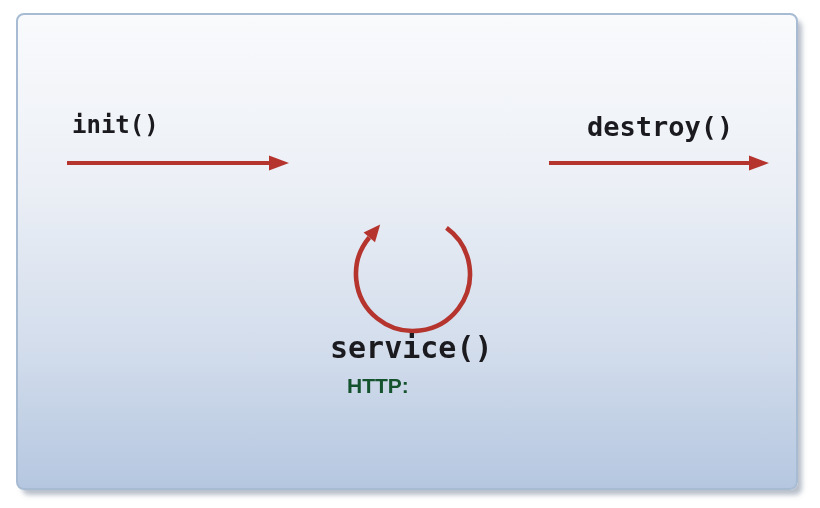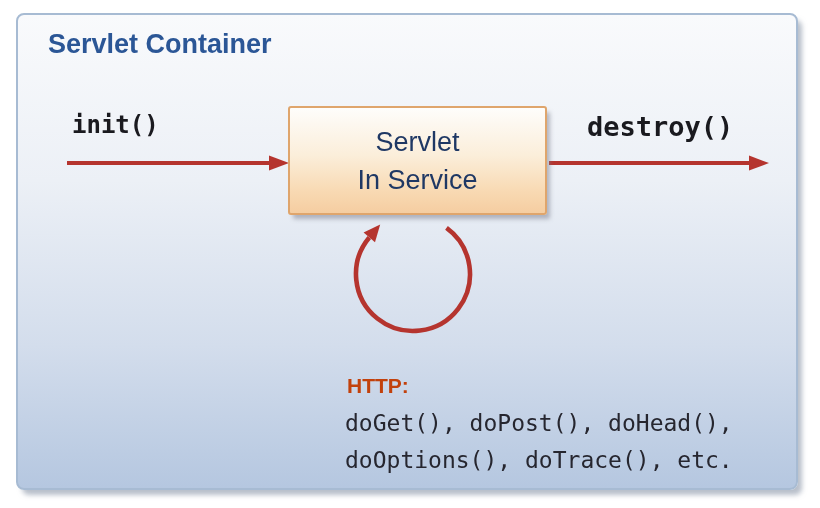--- a/index.html
+++ b/index.html
@@ -69,21 +69,21 @@
     font-size:27px;
     line-height:38px;
     color:var(--node_text);
     white-space:nowrap;
   }
   .http-heading{
     position:absolute;
     left:347px;top:374px;
     font-size:21px;
     font-weight:bold;
-    color:#c2410c;
+    color:#14532d;
     white-space:nowrap;
   }
   .code-line{
     position:absolute;
     font-family:"DejaVu Sans Mono", monospace;
     font-size:23px;
     color:#26262f;
     white-space:nowrap;
   }
   .code-line-1{left:345px;top:410px;}
@@ -95,39 +95,33 @@
     pointer-events:none;
   }
 </style>
 </head>
 <body>
 
 <div class="canvas">
 
   <div class="container-frame"></div>
 
-  <div class="title">Servlet Container</div>
 
   <svg class="arrow-layer" viewBox="0 0 820 508">
 
     <line x1="67" y1="163" x2="271" y2="163" stroke="var(--red)" stroke-width="4.2"></line>
     <polygon points="289,163 269,155.5 269,170.5" fill="var(--red)"></polygon>
 
     <line x1="549" y1="163" x2="751" y2="163" stroke="var(--red)" stroke-width="4.2"></line>
     <polygon points="769,163 749,155.5 749,170.5" fill="var(--red)"></polygon>
 
     <path d="M 446.5 227.9 A 57 57 0 1 1 369.3 237.4" fill="none" stroke="var(--red)" stroke-width="4.6"></path>
     <polygon points="380.2,224.4 375.0,242.2 363.6,232.6" fill="var(--red)"></polygon>
   </svg>
 
-  <div class="node">
-    <div class="node-line">Servlet</div>
-    <div class="node-line">In Service</div>
-  </div>
 
   <div class="mono-label label-init">init()</div>
   <div class="mono-label label-destroy">destroy()</div>
+  <div class="mono-label label-service">service()</div>
 
   <div class="http-heading">HTTP:</div>
-  <div class="code-line code-line-1">doGet(), doPost(), doHead(),</div>
-  <div class="code-line code-line-2">doOptions(), doTrace(), etc.</div>
 
 </div>
 
 </body></html>

